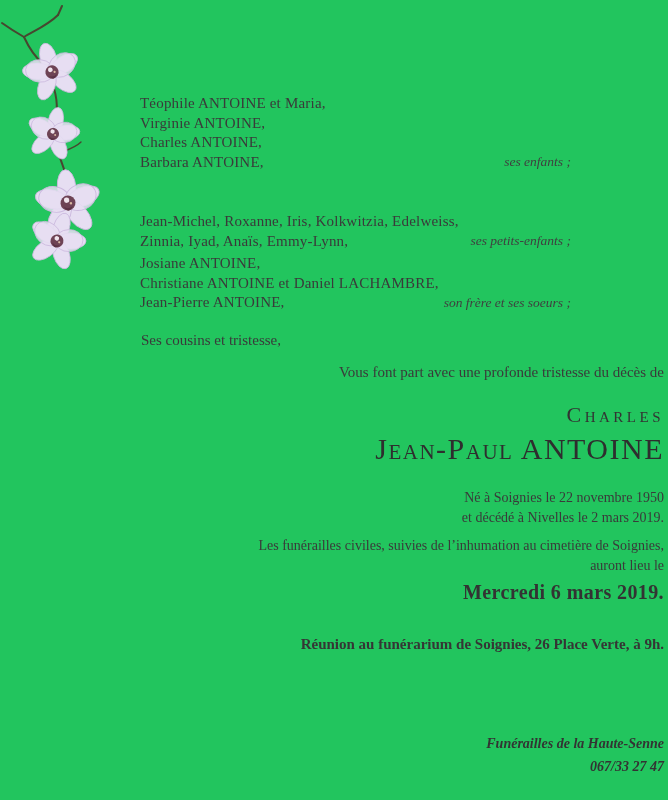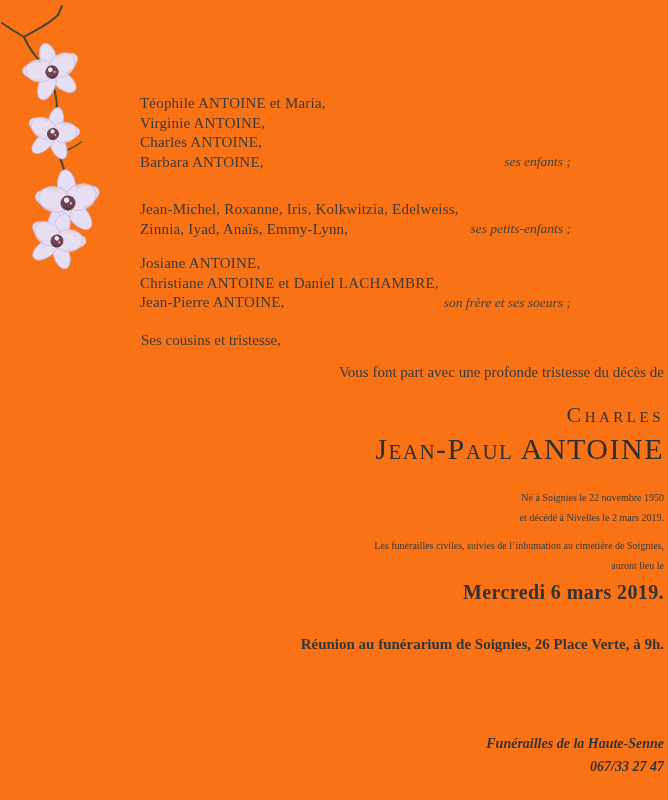--- a/index.html
+++ b/index.html
@@ -1,19 +1,19 @@
 <!DOCTYPE html>
 <html><head>
 <meta charset="utf-8">
 <style>
   html,body{margin:0;padding:0;background:#ffffff;}
   .card{
     position:relative;
     width:668px;height:800px;
-    background:#f97316;
+    background:#22c55e;
     font-family:"Liberation Serif","DejaVu Serif",serif;
     color:#3a3a3a;
     overflow:hidden;
   }
   .orchid{position:absolute;left:0;top:0;}
   .petals{stroke:#cbb9de;stroke-width:0.8;}
   .abs{position:absolute;}
   .names-group{left:140px;right:97px;}
   .name-line{
     font-size:15px;line-height:19.5px;
@@ -31,21 +31,21 @@
   .honorific{
     font-variant:small-caps;
     font-size:22px;letter-spacing:3.5px;
     color:#333333;
   }
   .deceased{
     font-variant:small-caps;
     font-size:30px;letter-spacing:1.5px;
     color:#2e2e2e;
   }
-  .twolines{font-size:10px;line-height:19.5px;}
+  .twolines{font-size:14px;line-height:19.5px;}
   .date-line{font-size:20px;font-weight:bold;color:#333333;letter-spacing:0.4px;}
   .meeting{font-size:15px;font-weight:bold;color:#353535;}
   .levee{font-size:14.5px;font-weight:bold;color:#353535;}
   .footer{
     font-size:14px;font-weight:bold;font-style:italic;
     line-height:23px;color:#333333;
   }
 </style>
 </head>
 <body>
@@ -87,21 +87,21 @@
   </svg>
 
   <div class="abs names-group" style="top:94px;">
     <div class="name-line">Téophile ANTOINE et Maria,</div>
     <div class="name-line">Virginie ANTOINE,</div>
     <div class="name-line">Charles ANTOINE,</div>
     <div class="name-line">Barbara ANTOINE,</div>
     <span class="relation">ses enfants ;</span>
   </div>
 
-  <div class="abs names-group" style="top:200px;">
+  <div class="abs names-group" style="top:212px;">
     <div class="name-line">Jean-Michel, Roxanne, Iris, Kolkwitzia, Edelweiss,</div>
     <div class="name-line">Zinnia, Iyad, Anaïs, Emmy-Lynn,</div>
     <span class="relation">ses petits-enfants ;</span>
   </div>
 
   <div class="abs names-group" style="top:254px;">
     <div class="name-line">Josiane ANTOINE,</div>
     <div class="name-line">Christiane ANTOINE et Daniel LACHAMBRE,</div>
     <div class="name-line">Jean-Pierre ANTOINE,</div>
     <span class="relation">son frère et ses soeurs ;</span>

